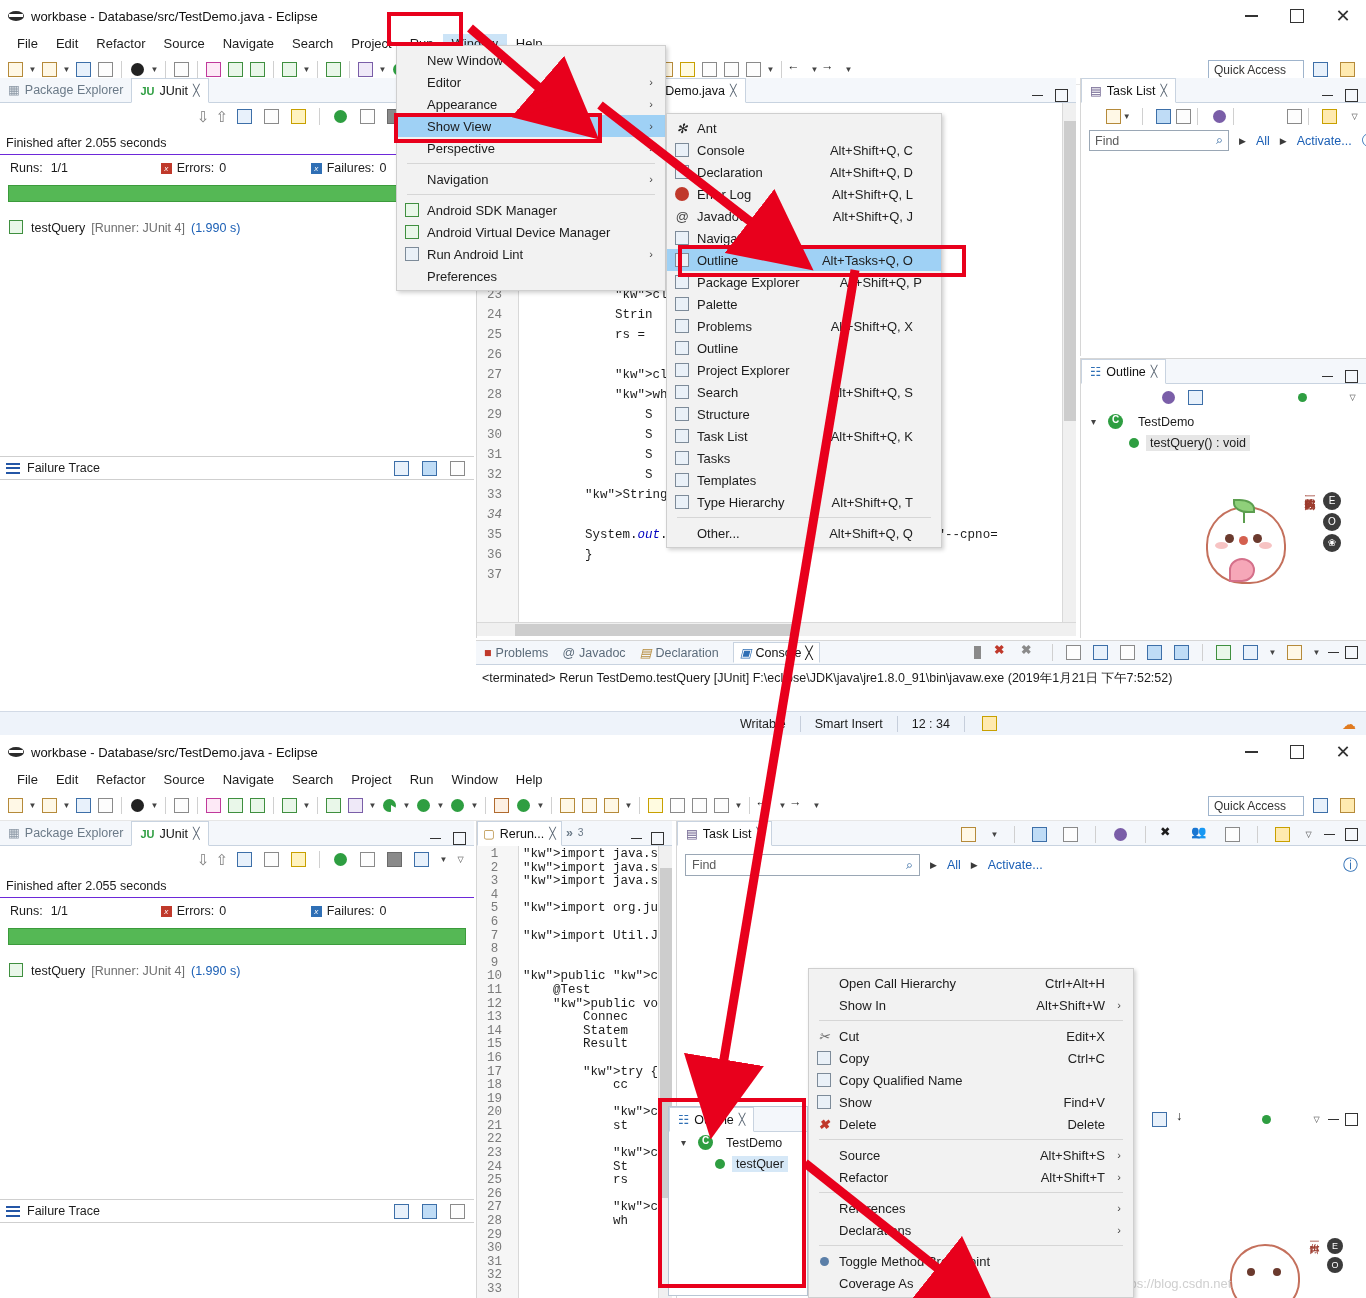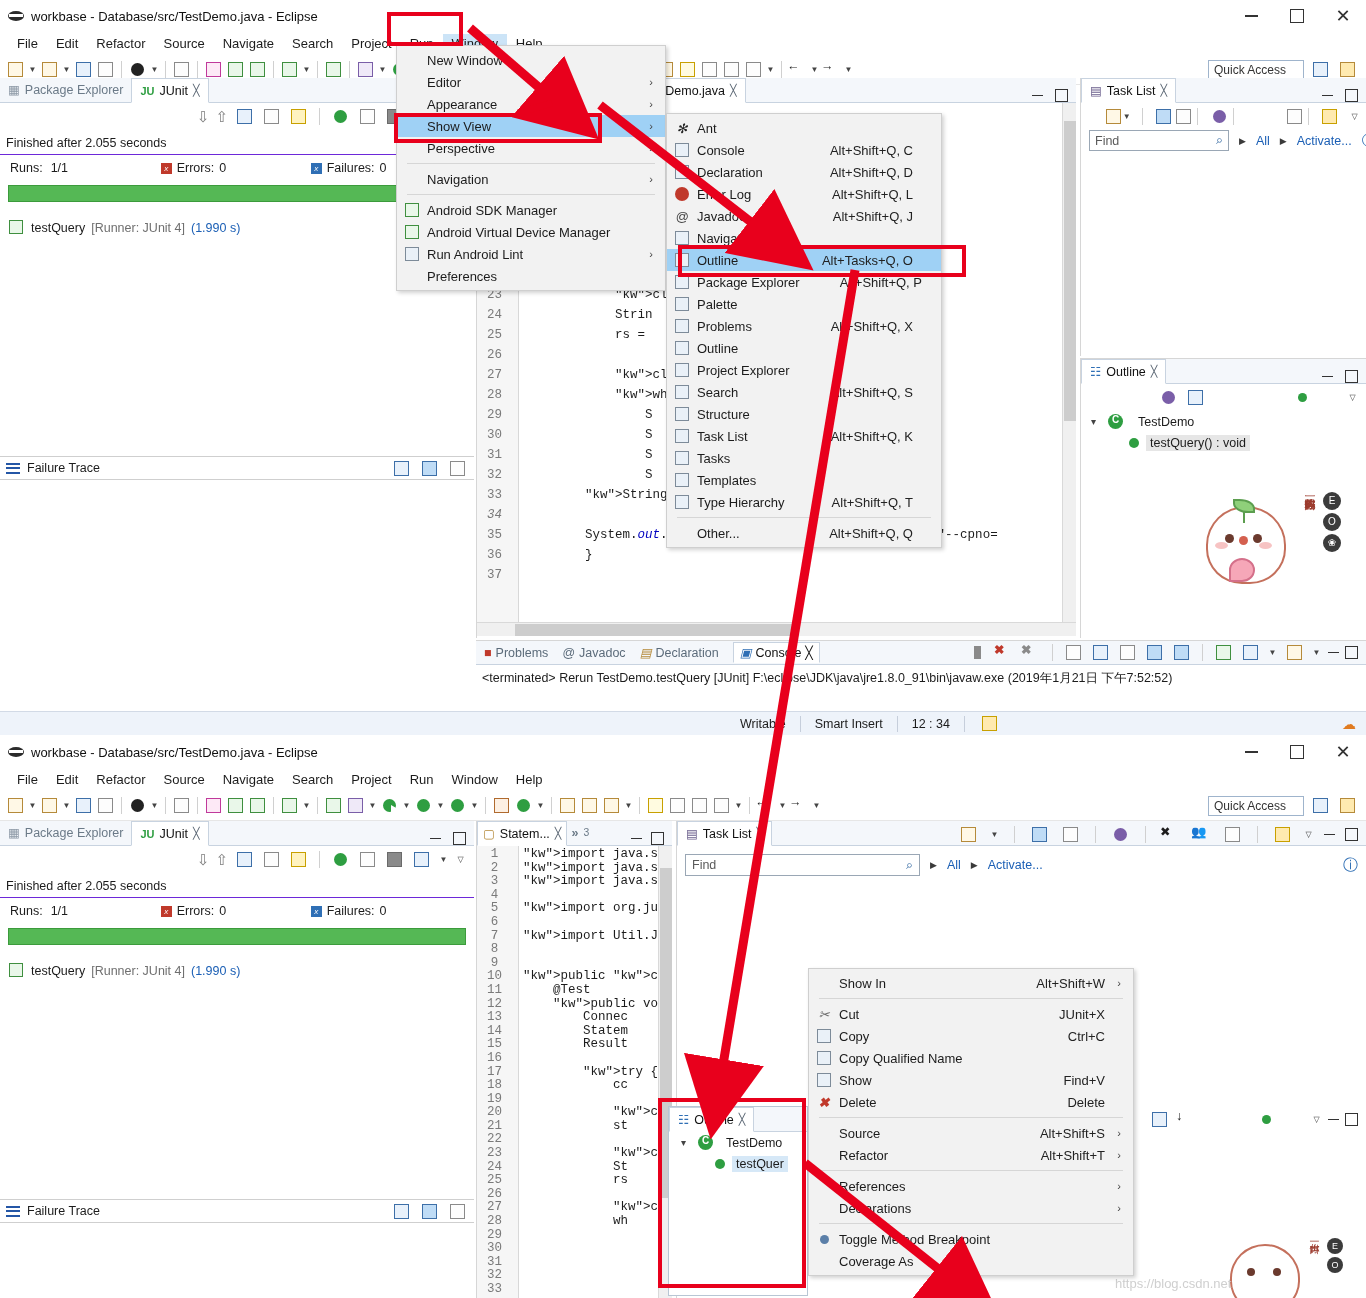--- a/index.html
+++ b/index.html
@@ -1056,21 +1056,21 @@
             <i class="sq"></i>
           </span>
       </span>
     </div>
   </div>
 
   <div class="panel" style="left:476px;top:85px;width:196px;height:477px;border-left:1px solid #d6d6d6">
     <div class="edit-tabs">
       <div class="vtab sel" style="padding:0 5px">
         <span style="color:#b58a3a">▢</span>
-        <span>Statem...</span>
+        <span>Rerun...</span>
         <span class="x">╳</span>
       </div>
       <div class="vtab" style="padding:0 4px">
         <span style="font-weight:bold">»</span>
           <sub>3</sub>
       </div>
       <div class="vtab-right" style="gap:9px">
         <span class="vmin"></span>
         <span class="vmax"></span>
       </div>
@@ -1219,31 +1219,37 @@
     <div style="position:absolute;left:80px;top:2px;width:16px;height:60px;color:#9c3b2e;font-size:10px;writing-mode:vertical-rl;font-family:'Liberation Serif',serif">叫你一声</div>
     <div style="position:absolute;left:102px;top:4px;width:16px;height:16px;border-radius:50%;background:#3b3b3b;color:#fff;font-size:9px;text-align:center;line-height:16px">E</div>
     <div style="position:absolute;left:102px;top:23px;width:16px;height:16px;border-radius:50%;background:#3b3b3b;color:#fff;font-size:9px;text-align:center;line-height:16px">O</div>
   </div>
 
   <div class="mark-txt" style="left:1115px;top:540px;font-size:13px;color:#cfcfcf">https://blog.csdn.net</div>
 
   <div class="menu" style="left:808px;top:232px;width:326px;" id="ctx-menu">
       <div class="row">
         <span class="ic"></span>
+        <span class="lab">Open Call Hierarchy</span>
+        <span class="acc">Ctrl+Alt+H</span>
+        <span class="chev"></span>
+      </div>
+      <div class="row">
+        <span class="ic"></span>
         <span class="lab">Show In</span>
         <span class="acc">Alt+Shift+W</span>
         <span class="chev">›</span>
       </div>
       <div class="sep"></div>
       <div class="row">
         <span class="ic">
           <i style="color: rgb(107, 107, 107);">✂</i>
         </span>
         <span class="lab">Cut</span>
-        <span class="acc">JUnit+X</span>
+        <span class="acc">Edit+X</span>
         <span class="chev"></span>
       </div>
       <div class="row">
         <span class="ic">
           <i style="display: inline-block; width: 14px; height: 14px; border: 1px solid rgb(125, 139, 153); background: rgb(234, 241, 248);"></i>
         </span>
         <span class="lab">Copy</span>
         <span class="acc">Ctrl+C</span>
         <span class="chev"></span>
       </div>

